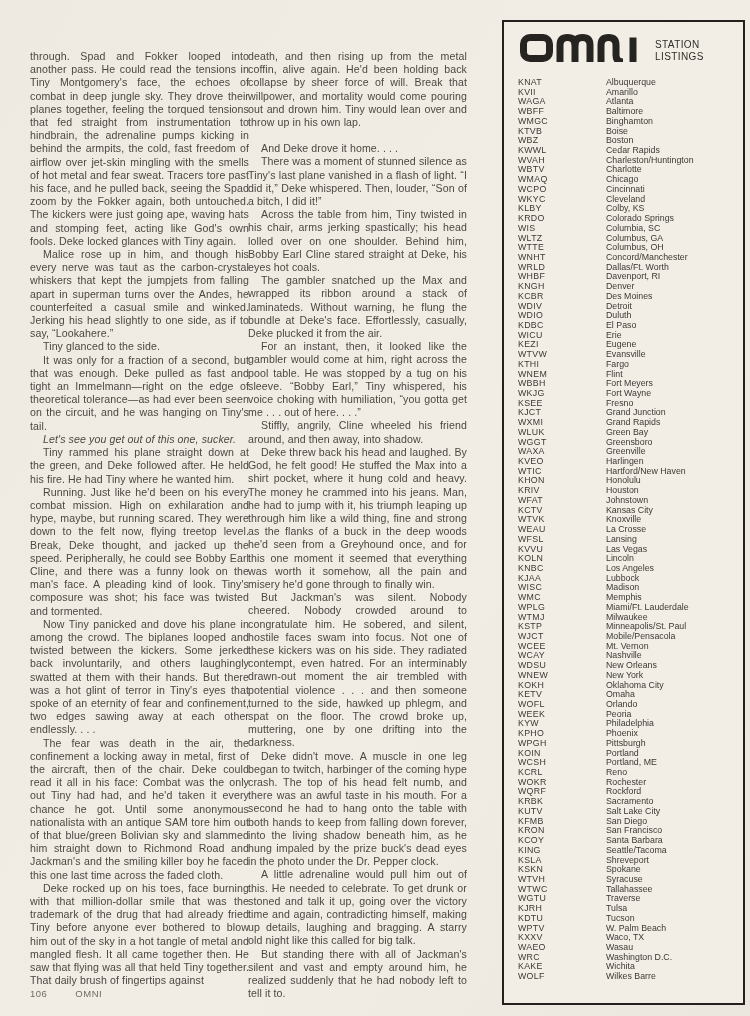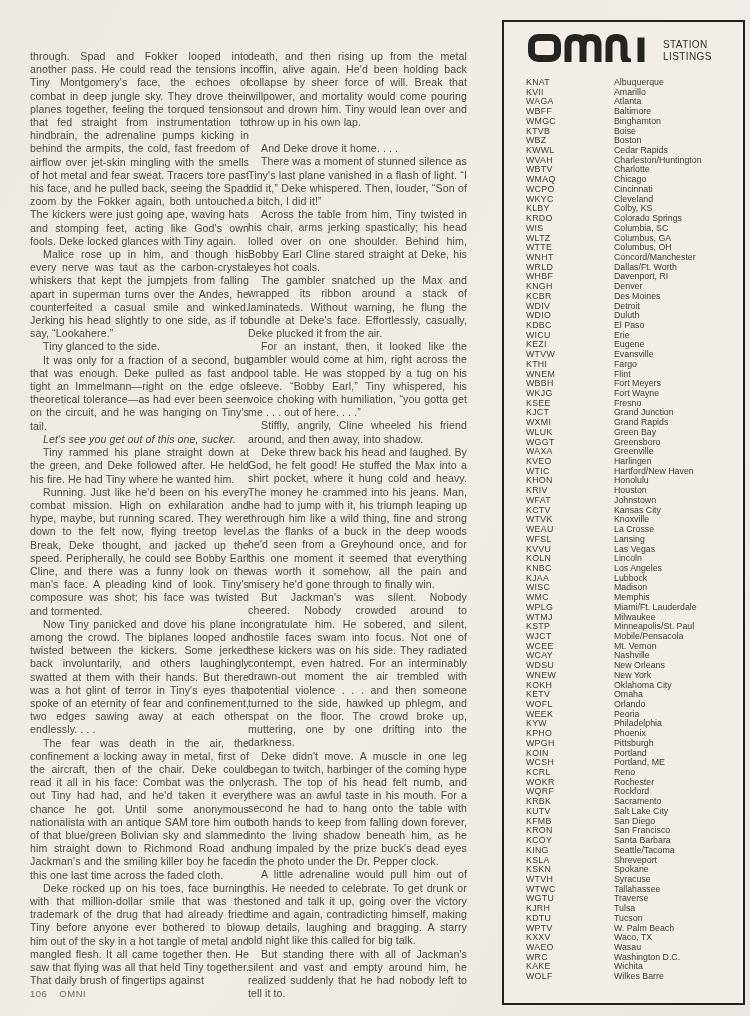--- a/index.html
+++ b/index.html
@@ -25,38 +25,38 @@
   .endmark { display:inline-block; white-space:nowrap; margin-left:4px; vertical-align:-1px; }
   .endmark i {
     display:inline-block; width:7px; height:7px;
     border:2.5px solid #23221f; border-radius:2.5px;
   }
   .endmark i + i { margin-left:1px; }
 
   .station-box {
     position:absolute; left:502px; top:20px; width:243px; height:985px;
     box-sizing:border-box; border:2px solid #23211e;
-    background:#f2eee6; padding:10px 4px 0 22px; overflow:hidden;
+    background:#f2eee6; padding:10px 4px 0 14px; overflow:hidden;
   }
   .box-header { display:flex; align-items:flex-start; margin:2px 0 12px 2px; }
   .logo { flex:none; }
   .station-title {
     margin:5px 0 0 7px; font-size:10px; line-height:12px;
     color:#2f2d2a; letter-spacing:0.4px;
   }
   .station-list { }
   .station-row { display:flex; font-size:8.8px; line-height:9.72px; color:#3b3935; }
   .station-call { flex:none; width:88px; letter-spacing:0.3px; }
   .station-city { flex:1; white-space:nowrap; }
 
   .footer {
     position:absolute; left:30px; top:988px;
     font-size:9.5px; color:#6e6b64; letter-spacing:0.5px;
   }
-  .footer .mag { margin-left:12px; }
+  .footer .mag { margin-left:28px; }
 </style>
 </head>
 <body>
 
 <div class="page">
 
   <div class="col" id="col1">
 
       <p class="para noindent">through. Spad and Fokker looped into another pass. He could read the tensions in Tiny Montgomery's face, the echoes of combat in deep jungle sky. They drove their planes together, feeling the torqued tensions that fed straight from instrumentation to hindbrain, the adrenaline pumps kicking in behind the armpits, the cold, fast freedom of airflow over jet-skin mingling with the smells of hot metal and fear sweat. Tracers tore past his face, and he pulled back, seeing the Spad zoom by the Fokker again, both untouched. The kickers were just going ape, waving hats and stomping feet, acting like God's own fools. Deke locked glances with Tiny again.</p>
 

